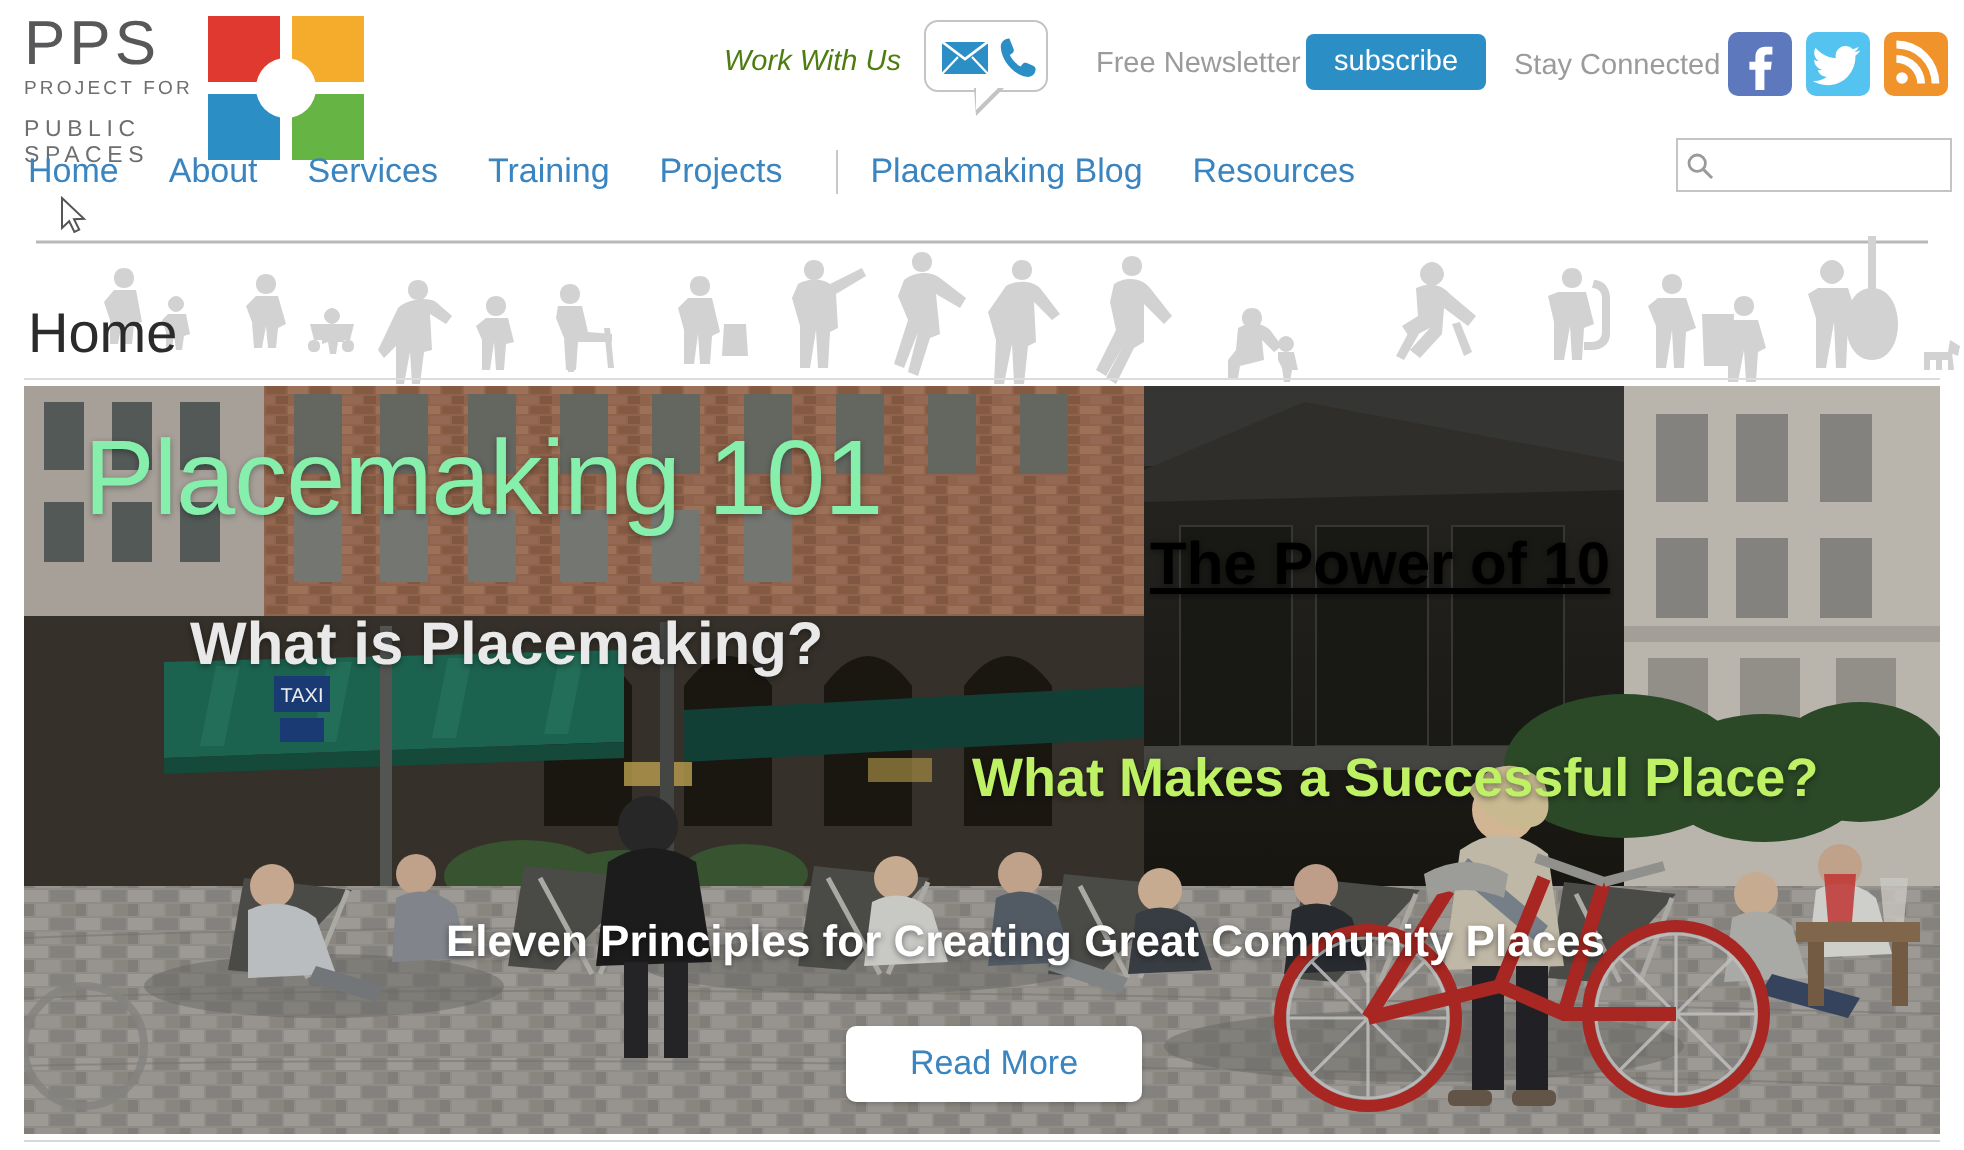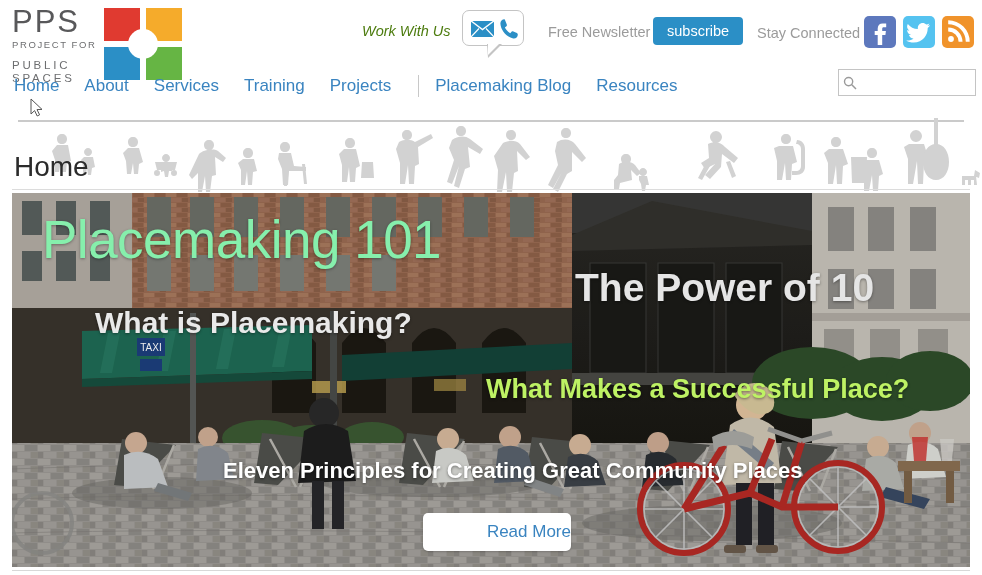--- a/index.html
+++ b/index.html
@@ -276,26 +276,27 @@
     font-weight: normal;
     color: #86efac;
     letter-spacing: -0.5px;
     text-shadow: 0 1px 3px rgba(0,0,0,0.35);
     cursor: pointer;
     white-space: nowrap;
   }
   .h-power {
     position: absolute;
     left: 563px; top: 73px;
-    font-size: 39px;
+    font-size: 30px;
     font-weight: bold;
-    color: #e5e5e5;
+    color: #000000;
     text-shadow: 0 1px 3px rgba(0,0,0,0.4);
     cursor: pointer;
     white-space: nowrap;
+    text-decoration: underline;
   }
   .h-whatis {
     position: absolute;
     left: 83px; top: 113px;
     font-size: 30px;
     font-weight: bold;
     color: #e9e9e9;
     text-shadow: 0 1px 3px rgba(0,0,0,0.4);
     cursor: pointer;
     white-space: nowrap;
@@ -325,21 +326,20 @@
     left: 411px; top: 320px;
     width: 148px; height: 38px;
     background: #ffffff;
     border: none;
     border-radius: 5px;
     color: #3a84c0;
     font-size: 17px;
     font-family: "Liberation Sans", sans-serif;
     cursor: pointer;
     box-shadow: 0 1px 2px rgba(0,0,0,0.2);
-    text-align: right;
   }
 
   .hero-bottom-line {
     position: absolute;
     left: 12px; top: 570px;
     width: 958px; height: 1px;
     background: #d8d8d8;
   }
 </style>
 </head>

